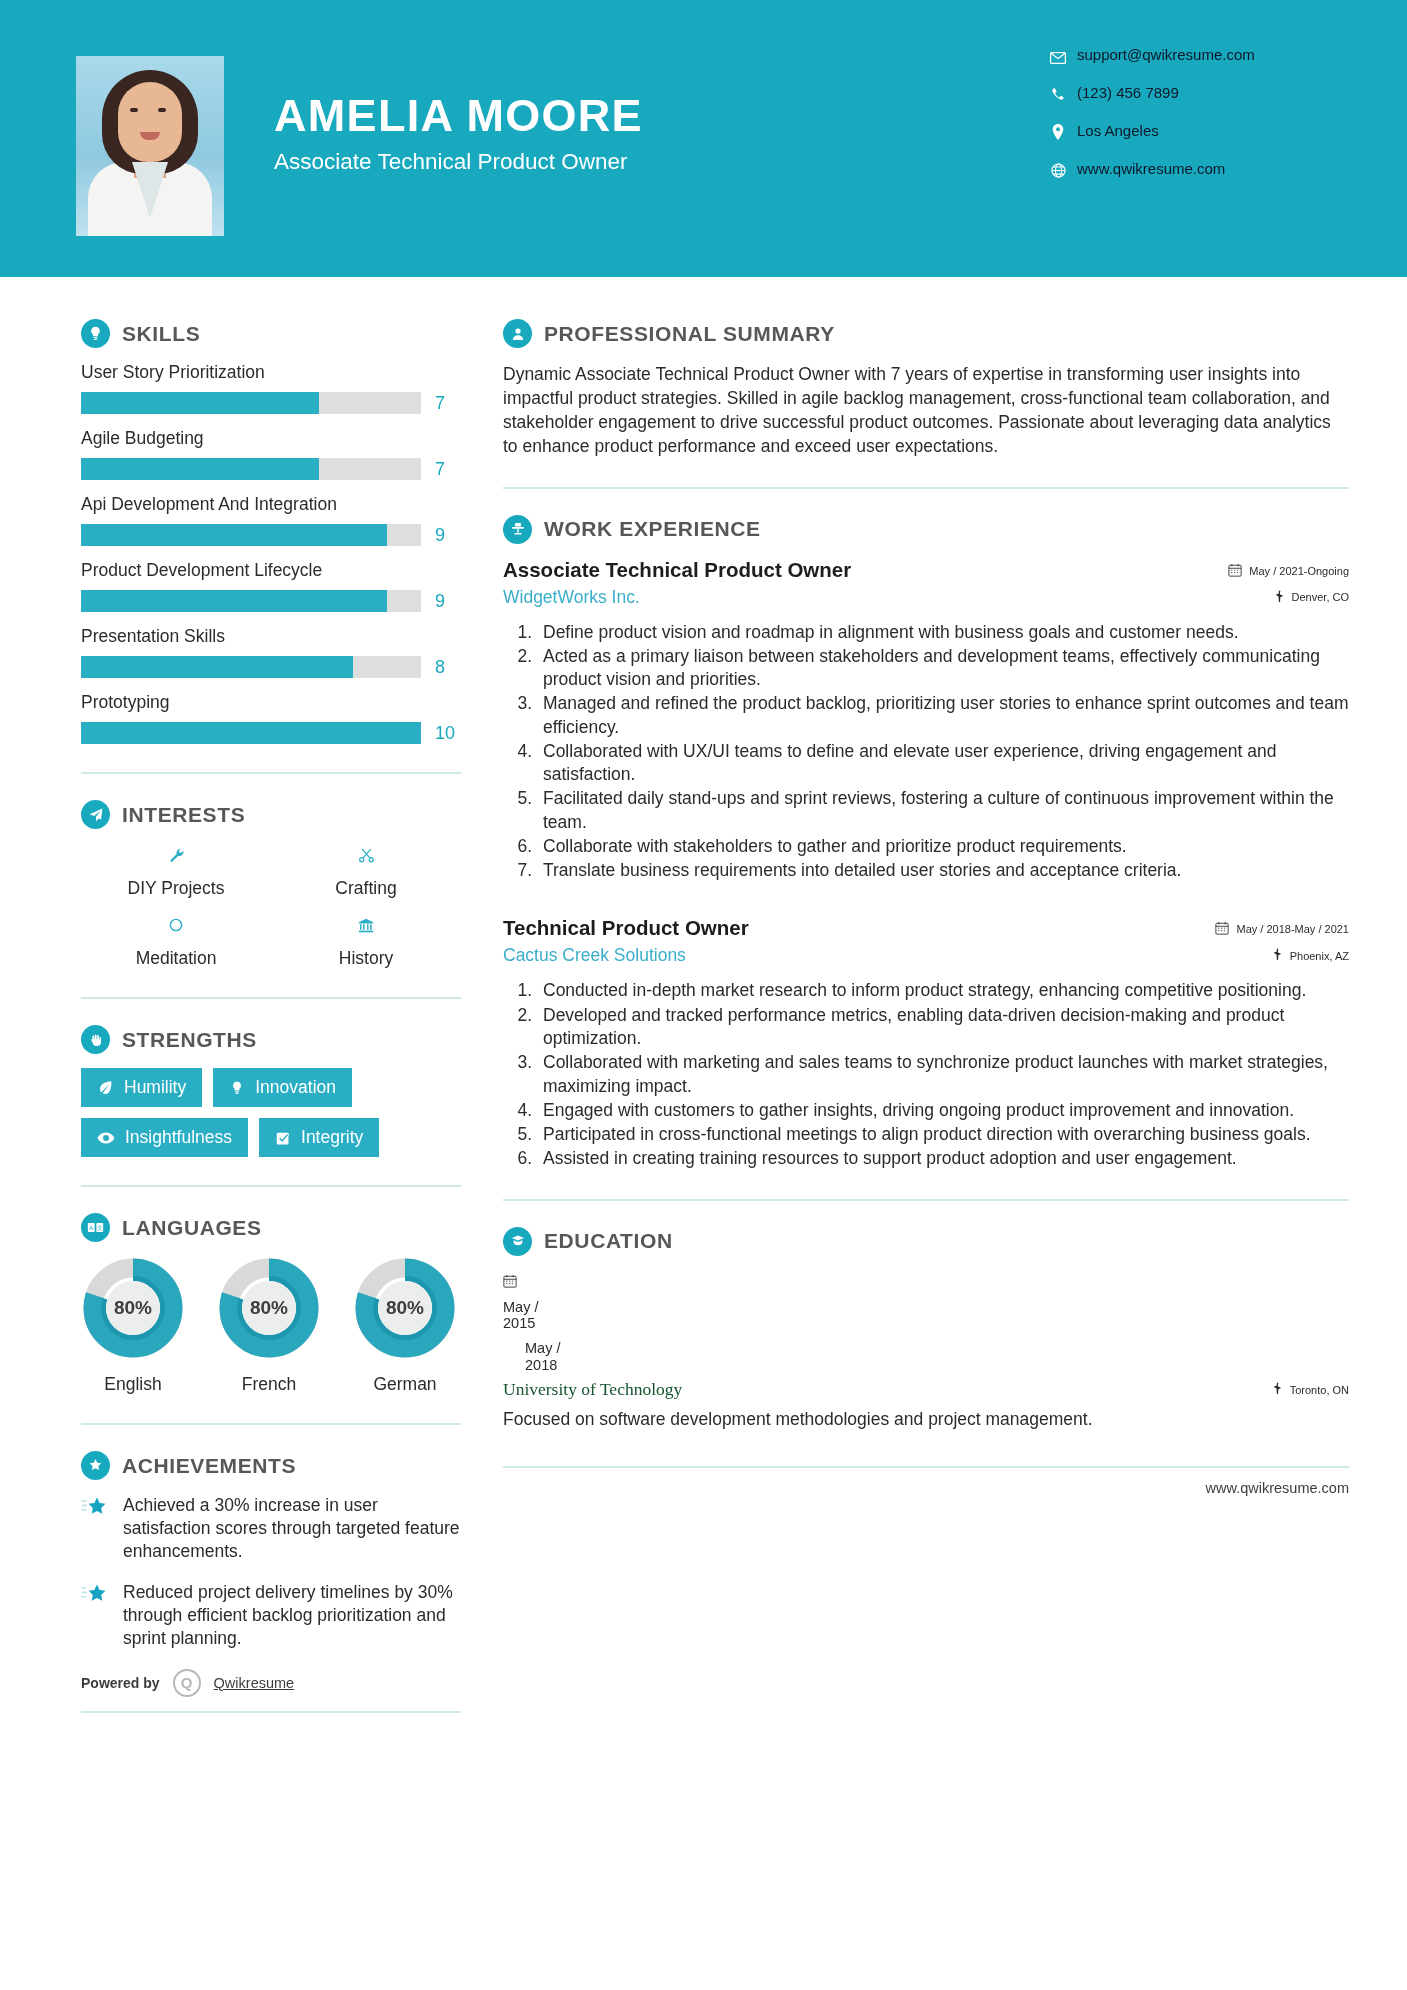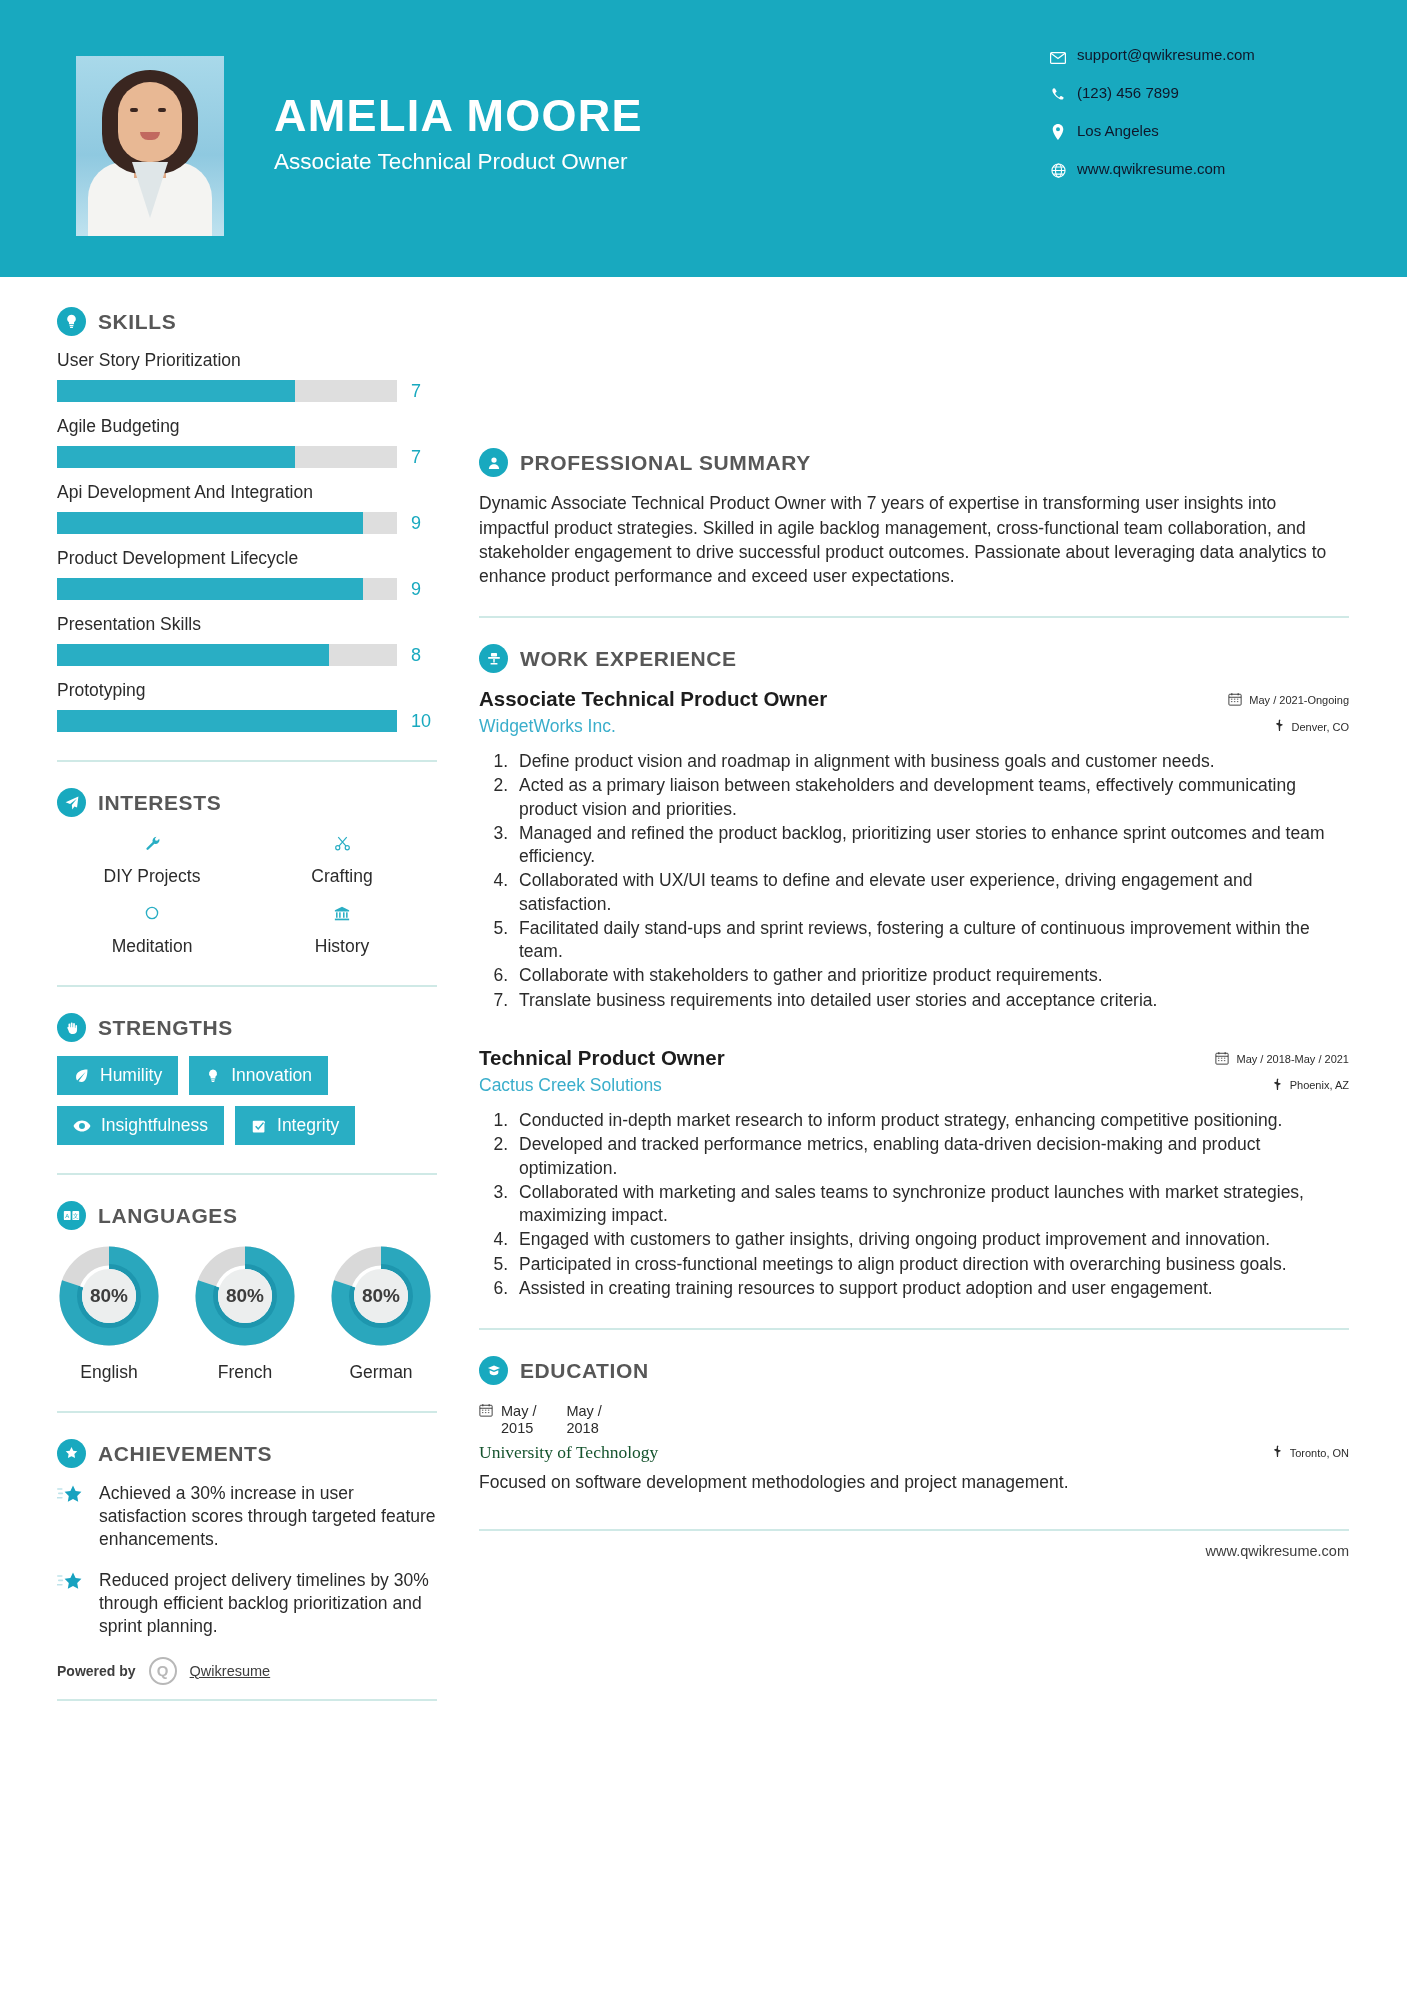--- a/index.html
+++ b/index.html
@@ -111,22 +111,23 @@
     width: 26px; flex: 0 0 26px;
     display: flex; align-items: center; justify-content: center;
     color: #ffffff;
   }
   .contact-ico svg { display:block; }
   .contact-txt { margin-left: 6px; }
 
   
   .body {
     display: flex;
-    align-items: center;
-    padding-top: 30px;
+    align-items: flex-start;
+    padding-top: 42px;
+    margin-left: 24px;
   }
   .left-col {
     width: 437px;
     flex: 0 0 437px;
     padding: 0 0 0 57px;
   }
   .right-col {
     flex: 1 1 auto;
     padding: 0 58px 0 42px;
   }
@@ -311,20 +312,21 @@
     font-size: 20.5px;
     font-weight: 700;
     color: #1d1d1d;
     max-width: 420px;
     line-height: 1.17;
   }
   .edu-dates {
     display: flex; align-items: flex-start; gap: 8px;
     font-size: 14.5px; color: #2b2b2b;
     padding-top: 4px;
+    flex-direction: column;
   }
   .edu-date-col { text-align: left; line-height: 1.15; }
   .edu-date-col.second { margin-left: 22px; }
   .edu-sub {
     display: flex; justify-content: space-between; align-items: baseline;
     margin-top: 6px;
   }
   .edu-school { font-size: 17.5px; color: #14532d; font-family: Liberation Serif, serif; }
   .edu-desc { font-size: 17.5px; line-height: 1.35; margin-top: 8px; color: #2b2b2b; }
 

